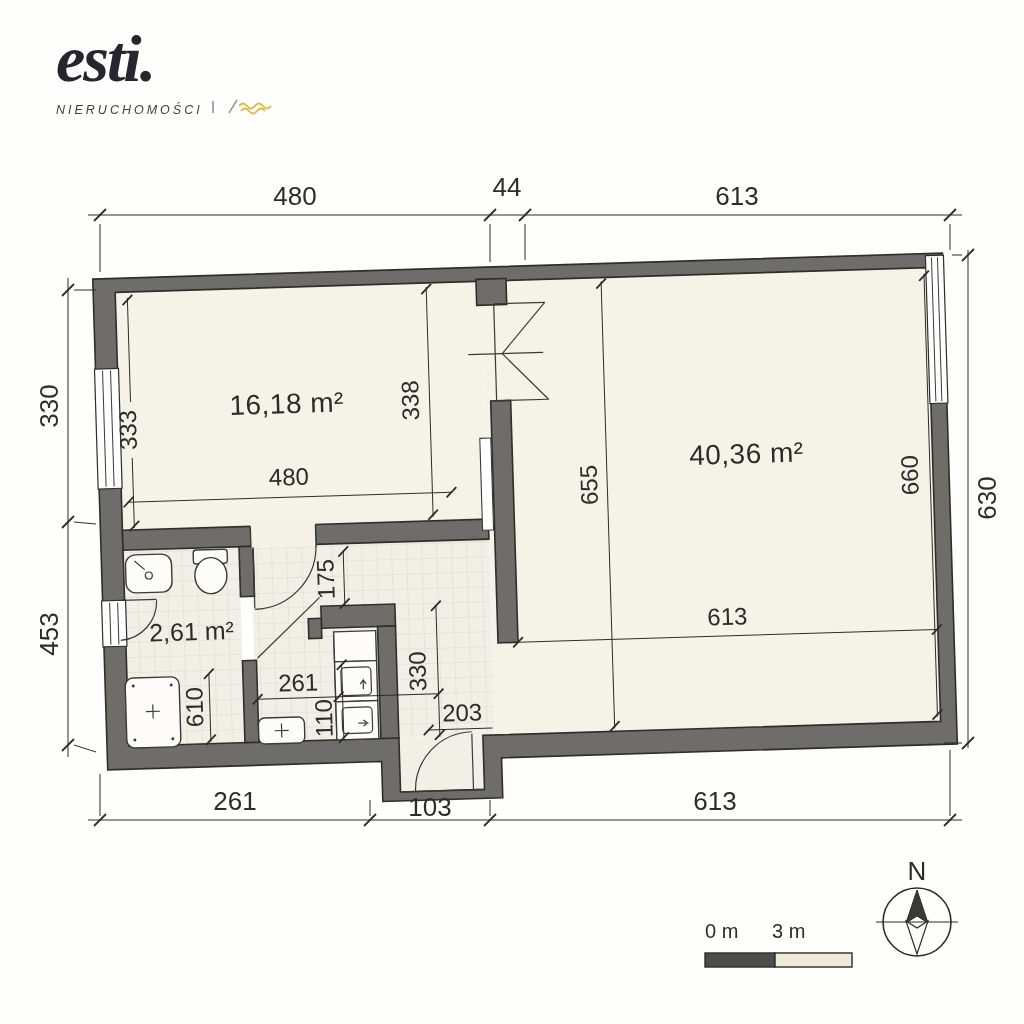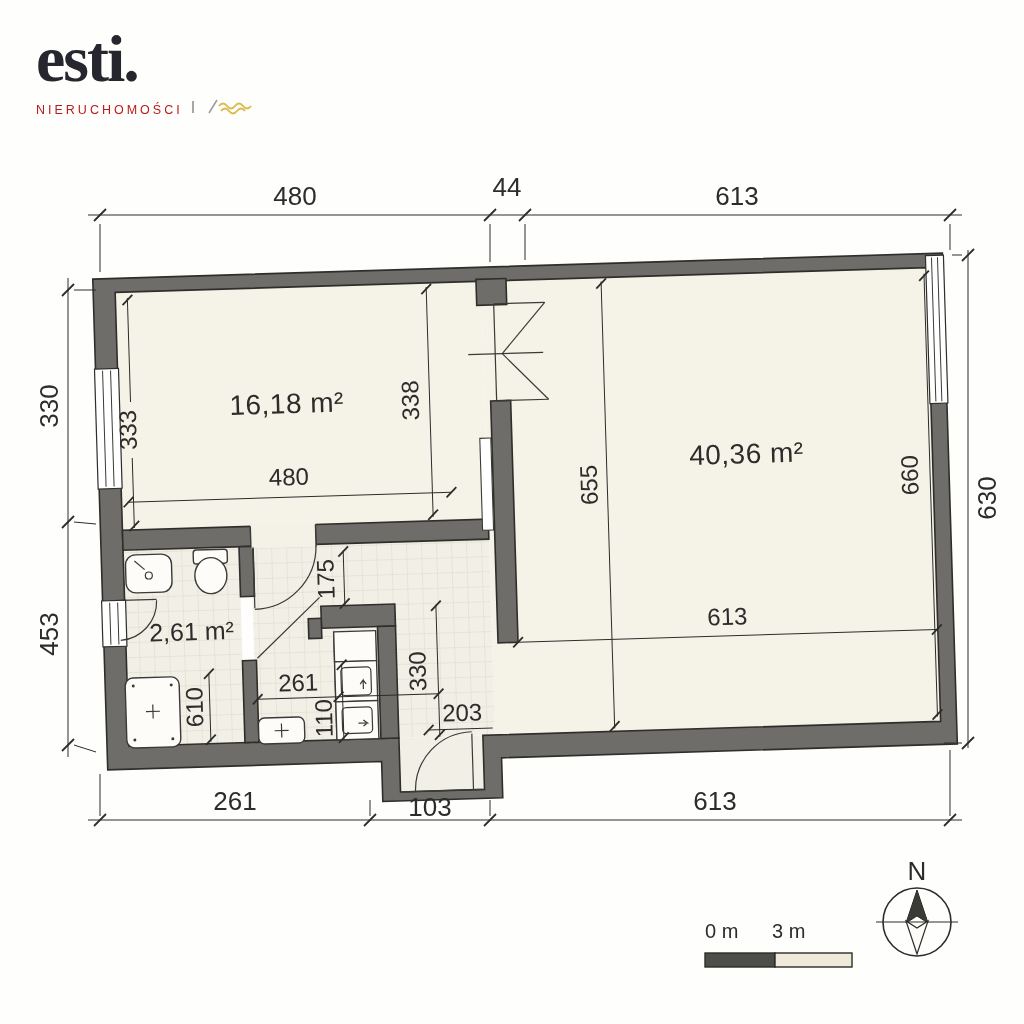--- a/index.html
+++ b/index.html
@@ -1,22 +1,22 @@
 <!DOCTYPE html>
 <html><head>
 <meta charset="utf-8">
 <style>
   html,body{margin:0;padding:0;background:#ffffff;}
   .canvas{position:relative;width:1024px;height:1024px;background:#fefefc;overflow:hidden;
           font-family:"Liberation Sans",sans-serif;}
   .plan-svg{position:absolute;left:0;top:0;}
-  .logo{position:absolute;left:36px;top:26px;color:#23232a;}
+  .logo{position:absolute;left:56px;top:26px;color:#23232a;font-style:italic;}
   .logo .brand{font-family:"Liberation Serif",serif;font-weight:700;font-size:66px;
                letter-spacing:-2px;line-height:1.0;color:#26262e;}
-  .logo .tagline{margin-top:6px;font-size:12.5px;letter-spacing:3px;color:#b91c1c;line-height:1.55;}
+  .logo .tagline{margin-top:6px;font-size:12.5px;letter-spacing:3px;color:#404040;line-height:1.55;}
   .logo .tagrow{display:flex;align-items:center;gap:8px;}
   .logo .accent{display:inline-block;}
   
   text{font-family:"Liberation Sans",sans-serif;fill:#2c2c2a;}
   .dim{font-size:26px;}
   .dimsm{font-size:24px;}
   .area{font-size:28px;letter-spacing:0.5px;}
   .areasm{font-size:25px;}
   .wall{fill:#6e6d69;stroke:#2f2e2a;stroke-width:1.6;}
   .dline{stroke:#2c2c2a;stroke-width:1;fill:none;}

